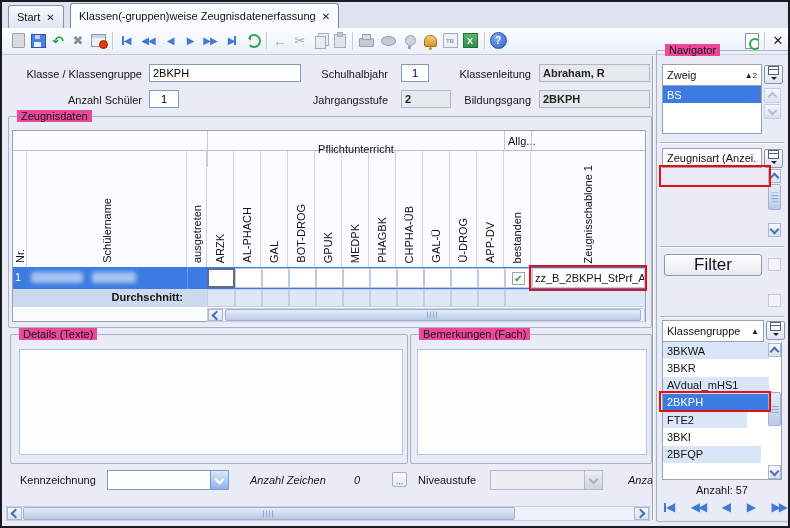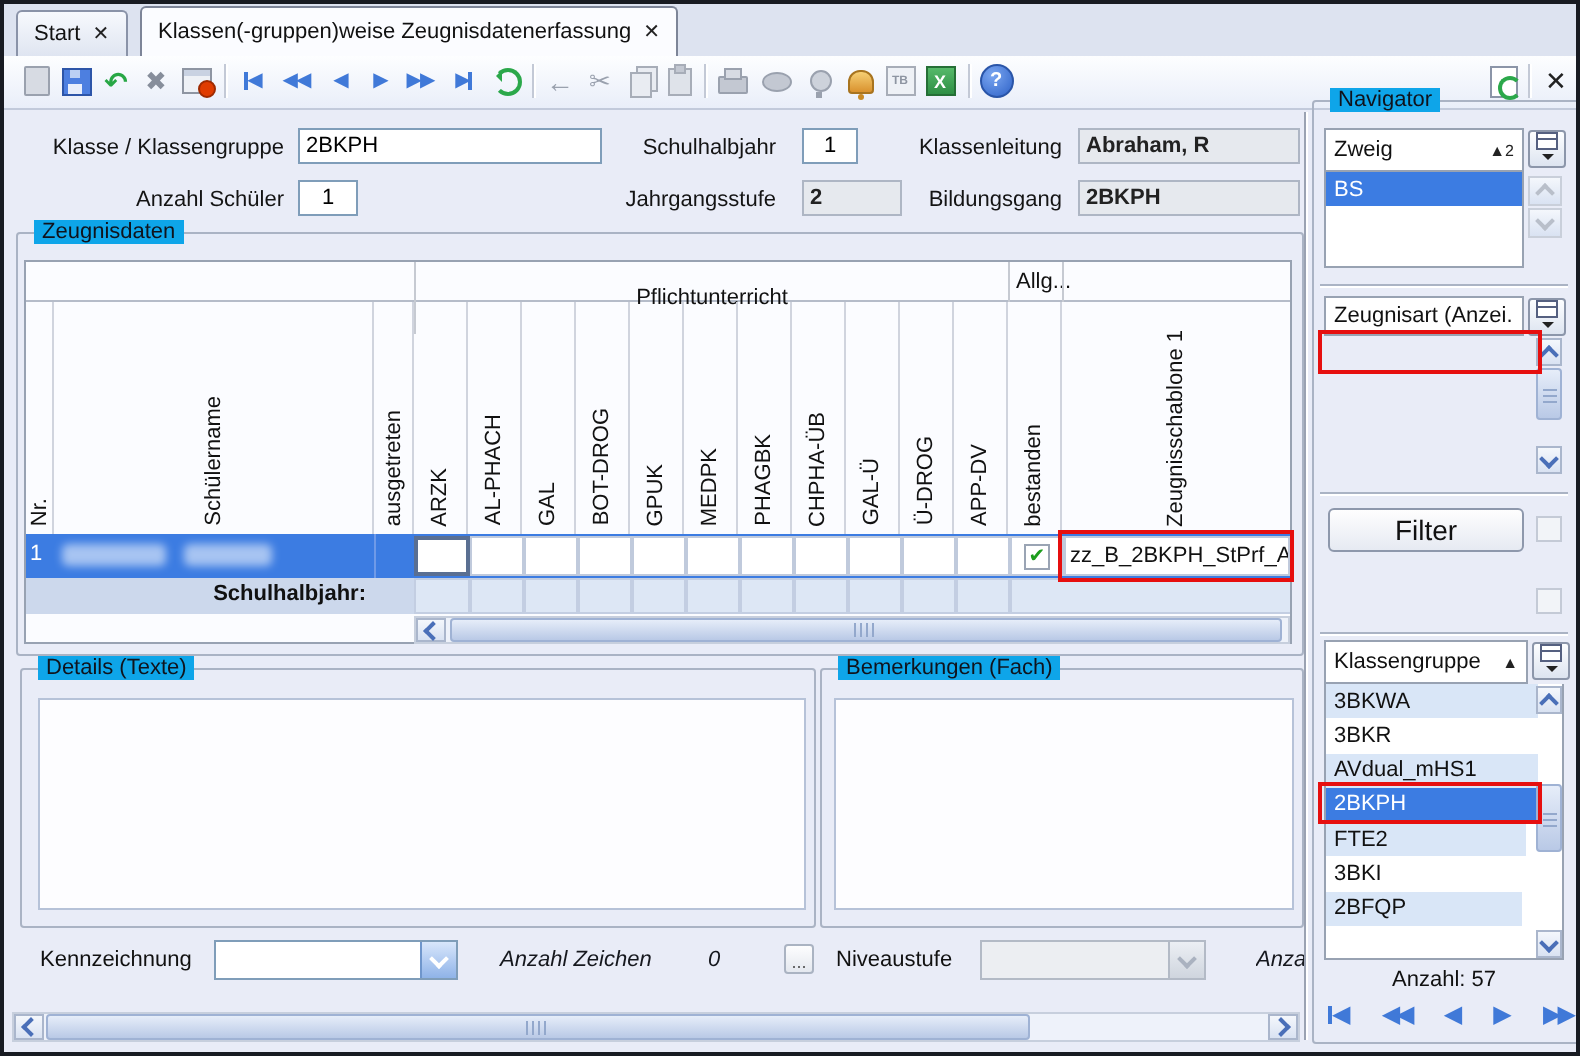--- a/index.html
+++ b/index.html
@@ -45,21 +45,21 @@
   .reloadpg{width:12px;height:14px;background:#fff;border:1px solid #8b95a8;position:relative;}
   .reloadpg::after{content:'';position:absolute;right:-3px;bottom:-2px;width:8px;height:8px;border:2px solid #2ba84a;border-radius:50%;border-right-color:transparent;}
   .closex{font-size:13px;font-weight:bold;color:#222;}
   
   .flabel{position:absolute;height:14px;text-align:right;color:#141414;}
   .field{position:absolute;height:18px;border:1px solid #7f9db9;background:#fff;font-family:inherit;font-size:11px;padding:0 3px;box-sizing:border-box;}
   .field.ro{background:#e6e9ee;border-color:#aeb6c4;color:#222;font-weight:bold;}
   .field.ctr{text-align:center;}
   
   .grp{position:absolute;border:1px solid #aab3c4;border-radius:2px;}
-  .grp>.legend{position:absolute;top:-7px;left:8px;background:#0ea5e9;padding:0 4px;color:#10131c;}
+  .grp>.legend{position:absolute;top:-7px;left:8px;background:#ec4899;padding:0 4px;color:#10131c;}
   
   .ztable{position:absolute;left:10px;top:128px;width:634px;height:192px;background:#fbfcff;border:1px solid #98a2b2;box-sizing:border-box;}
   .tcell{position:absolute;box-sizing:border-box;}
   .ghead{border-bottom:1px solid #b5bcc9;}
   .vh{writing-mode:vertical-rl;transform:rotate(180deg);font-size:11px;color:#111;white-space:nowrap;}
   .hcell{position:absolute;top:20px;height:116px;border-right:1px solid #d0d4de;display:flex;align-items:flex-start;justify-content:center;box-sizing:border-box;padding-top:4px;}
   .hcell .vh{align-self:flex-end;margin-bottom:4px;}
   .drow{position:absolute;left:0;top:136px;width:632px;height:22px;background:#3c7ce2;}
   .gcell{position:absolute;top:1px;height:20px;background:#fff;border:1px solid #c0cadc;box-sizing:border-box;}
   .avgrow{position:absolute;left:0;top:158px;width:632px;height:18px;background:#ccd8ec;}
@@ -93,21 +93,21 @@
   .lbox{position:absolute;background:#fff;border:1px solid #98a2b2;border-top:none;box-sizing:border-box;overflow:hidden;}
   .litem{height:17.25px;display:flex;align-items:center;padding:0 4px;box-sizing:border-box;white-space:nowrap;}
   .litem.sel{background:#3c7ce2;color:#fff;}
   .litem.altb{background:#d9e6f7;}
   .litem.right{justify-content:flex-end;}
   .gridbtn{position:absolute;width:19px;height:19px;border:1px solid #8c96aa;border-radius:2px;background:linear-gradient(#fdfeff,#dde4f0);display:flex;flex-direction:column;align-items:center;justify-content:center;box-sizing:border-box;}
   .gridico{width:9px;height:7px;border:1px solid #55central;border:1px solid #556080;background:linear-gradient(#fff,#fff);position:relative;}
   .gridico::after{content:'';position:absolute;left:0;top:2px;width:100%;height:1px;background:#556080;}
   .gridbtn .tri{width:0;height:0;border:3px solid transparent;border-top-color:#222;margin-top:2px;}
   .hsep{position:absolute;left:658px;width:124px;height:1px;background:#aab3c4;box-shadow:0 1px 0 #fff;}
-  .sbtn{position:absolute;height:22px;border:1px solid #8e98ac;border-radius:3px;background:linear-gradient(#fefefe,#e6eaf2);display:flex;align-items:center;justify-content:center;font-size:14px;box-sizing:border-box;}
+  .sbtn{position:absolute;height:22px;border:1px solid #8e98ac;border-radius:3px;background:linear-gradient(#fefefe,#e6eaf2);display:flex;align-items:center;justify-content:center;font-size:17px;box-sizing:border-box;}
   .chkbx{position:absolute;width:13px;height:13px;border:1px solid #c4cad6;background:#f2f4f8;box-sizing:border-box;}
   .sortmark{font-size:8px;color:#222;}
   .navbtnrow{position:absolute;display:flex;align-items:center;}
 </style>
 </head>
 <body>
 
 <div id="app">
 
   <div class="tabbar">
@@ -281,21 +281,21 @@
       <div class="gcell" style="left:438px;width:27px"></div>
       <div class="gcell" style="left:465px;width:27px"></div>
       <div class="gcell" style="left:492px;width:27px;display:flex;align-items:center;justify-content:center">
         <span style="width:13px;height:13px;border:1px solid #9aa4b4;background:#fff;color:#1d9e1d;font-size:10px;font-weight:bold;display:flex;align-items:center;justify-content:center;box-sizing:border-box">✔</span>
       </div>
       <div class="gcell" style="left:519px;width:113px;display:flex;align-items:center;padding-left:2px;font-size:11px;overflow:hidden">zz_B_2BKPH_StPrf_A_A4</div>
     </div>
     <div class="redbox" style="left:516px;top:134px;width:118px;height:26px"></div>
 
     <div class="avgrow">
-      <div class="tcell" style="left:0;top:2px;width:170px;text-align:right;font-weight:bold">Schulhalbjahr:</div>
+      <div class="tcell" style="left:0;top:2px;width:170px;text-align:right;font-weight:bold">Durchschnitt:</div>
       <div class="avgcell" style="left:194px;width:28px"></div>
       <div class="avgcell" style="left:222px;width:27px"></div>
       <div class="avgcell" style="left:249px;width:27px"></div>
       <div class="avgcell" style="left:276px;width:27px"></div>
       <div class="avgcell" style="left:303px;width:27px"></div>
       <div class="avgcell" style="left:330px;width:27px"></div>
       <div class="avgcell" style="left:357px;width:27px"></div>
       <div class="avgcell" style="left:384px;width:27px"></div>
       <div class="avgcell" style="left:411px;width:27px"></div>
       <div class="avgcell" style="left:438px;width:27px"></div>
@@ -409,21 +409,21 @@
   </div>
   <div class="gridbtn" style="left:764px;top:319px">
     <span class="gridico"></span>
       <span class="tri"></span>
   </div>
   <div class="lbox" style="left:660px;top:340px;width:120px;height:138px">
     <div class="litem altb" style="width:106px">3BKWA</div>
     <div class="litem" style="width:106px">3BKR</div>
     <div class="litem altb" style="width:106px">AVdual_mHS1</div>
     <div class="litem sel" style="width:106px">2BKPH</div>
-    <div class="litem altb" style="width:100px">FTE2</div>
+    <div class="litem altb" style="width:84px">FTE2</div>
     <div class="litem" style="width:106px">3BKI</div>
     <div class="litem altb" style="width:98px">2BFQP</div>
   </div>
   <div class="sbbtn" style="left:766px;top:341px;width:13px;height:14px">
       <span class="chev up"></span>
     </div>
   <div class="sbthumb" style="left:766px;top:390px;width:13px;height:34px">
       <span class="grip" style="width:7px;height:9px;background:repeating-linear-gradient(0deg,#93a8cc 0 1px,transparent 1px 3px)"></span>
     </div>
   <div class="sbbtn" style="left:766px;top:463px;width:13px;height:14px">

